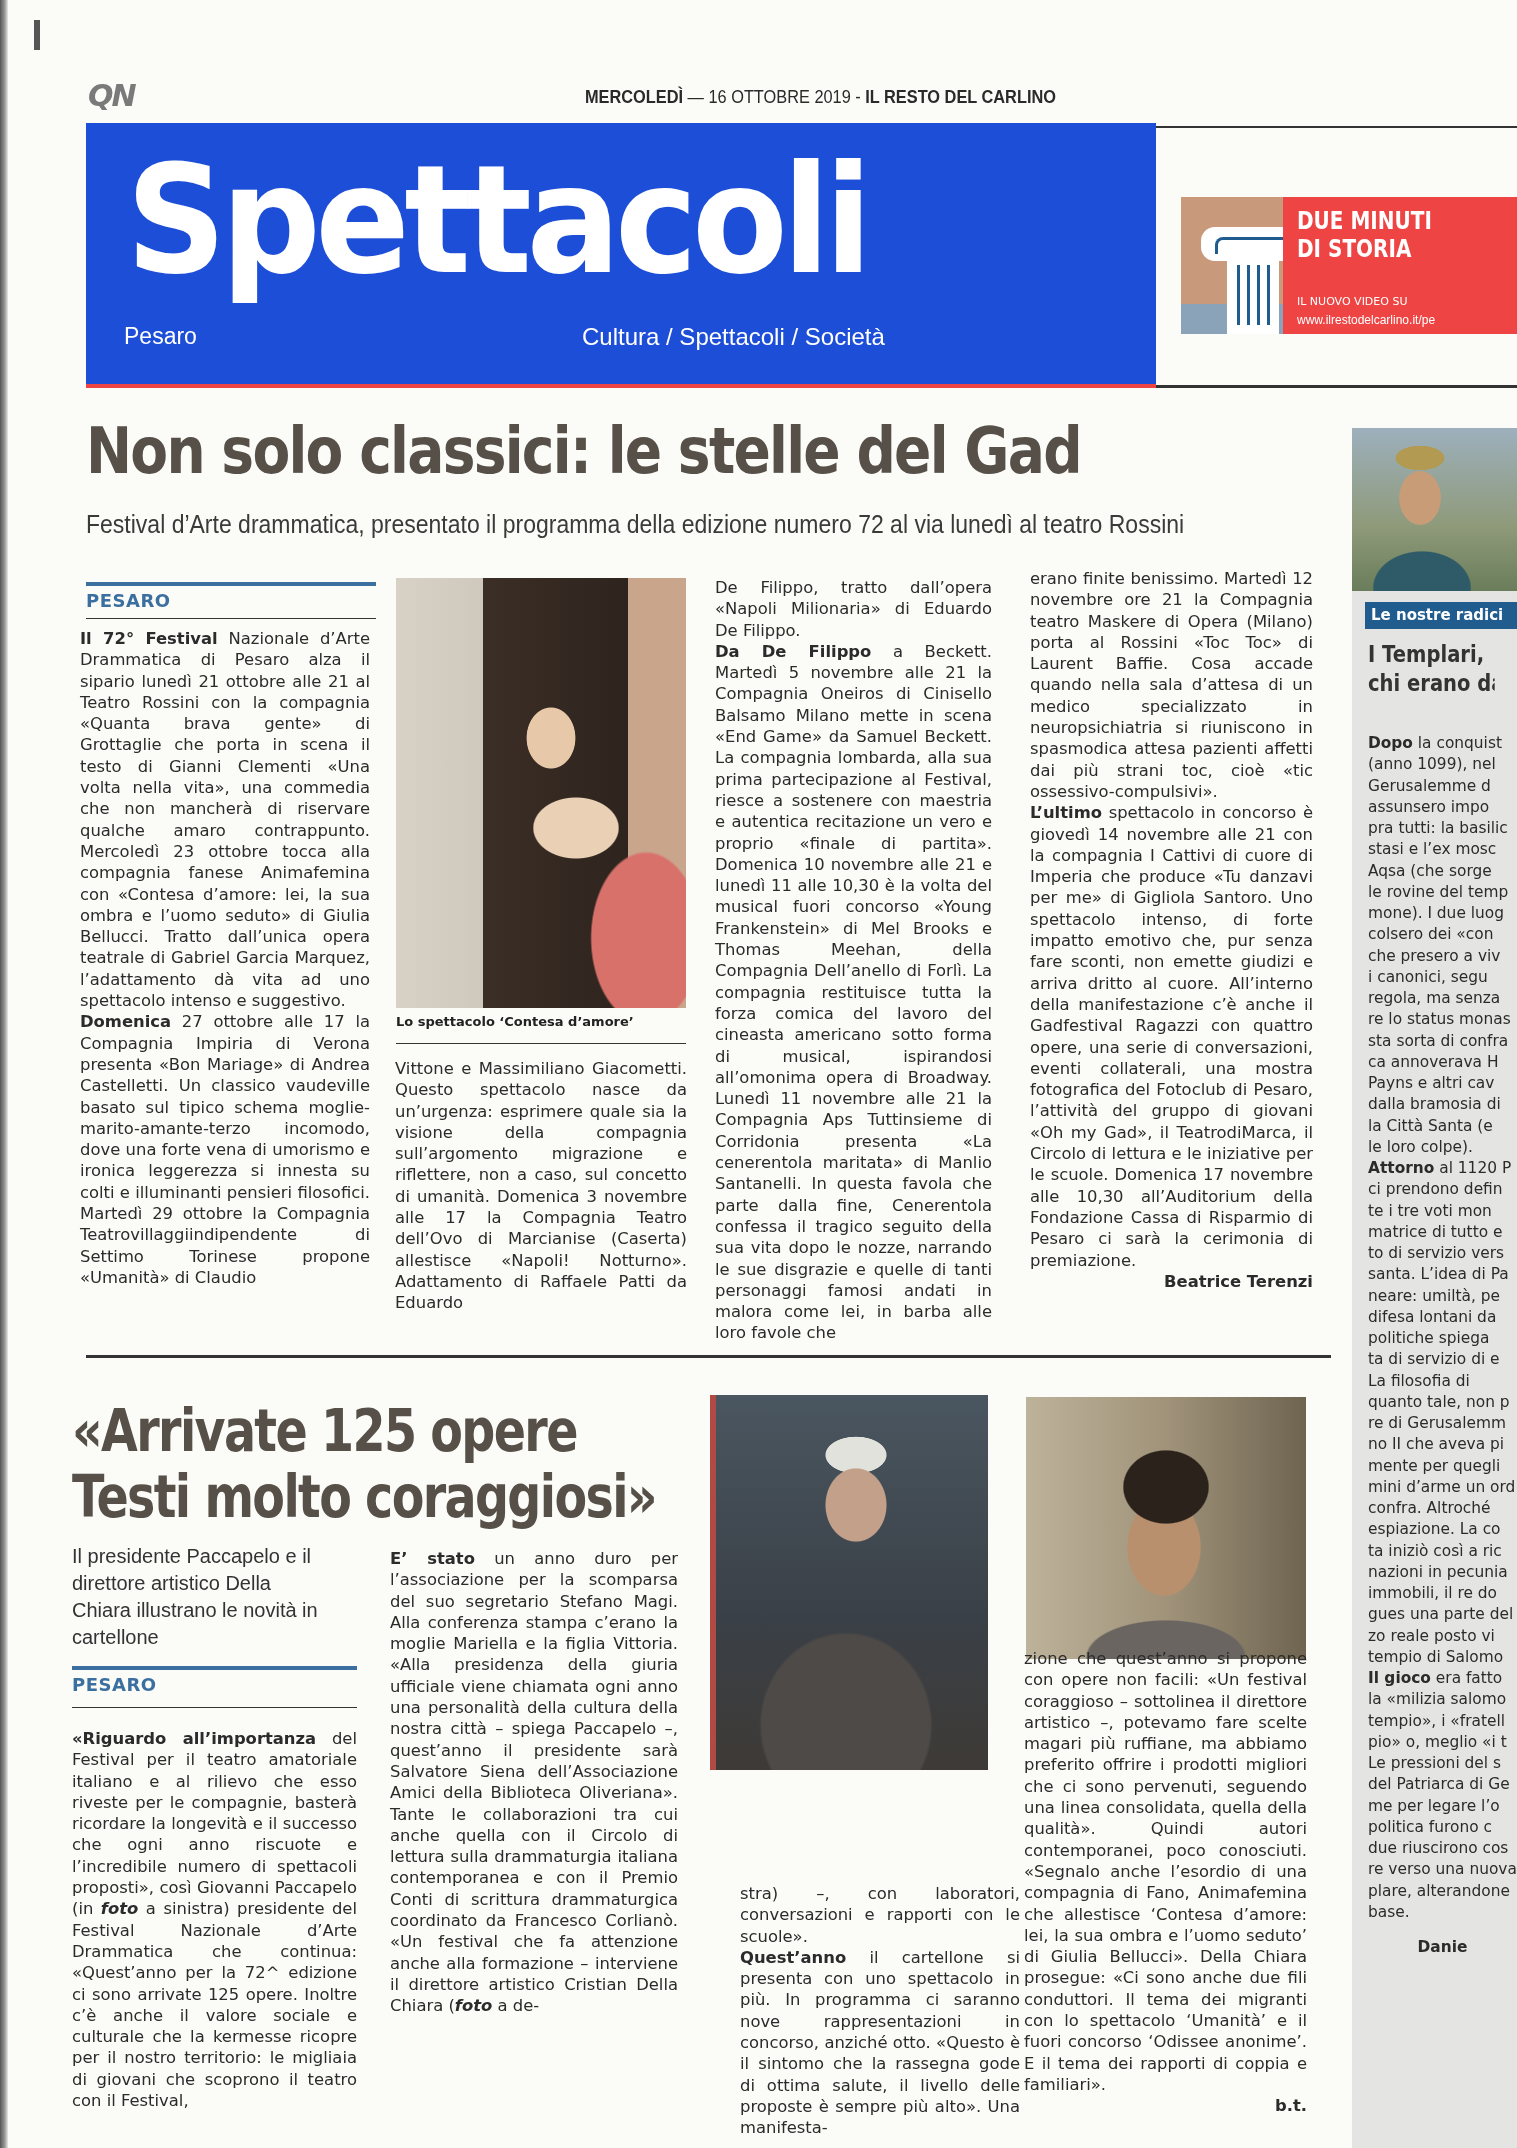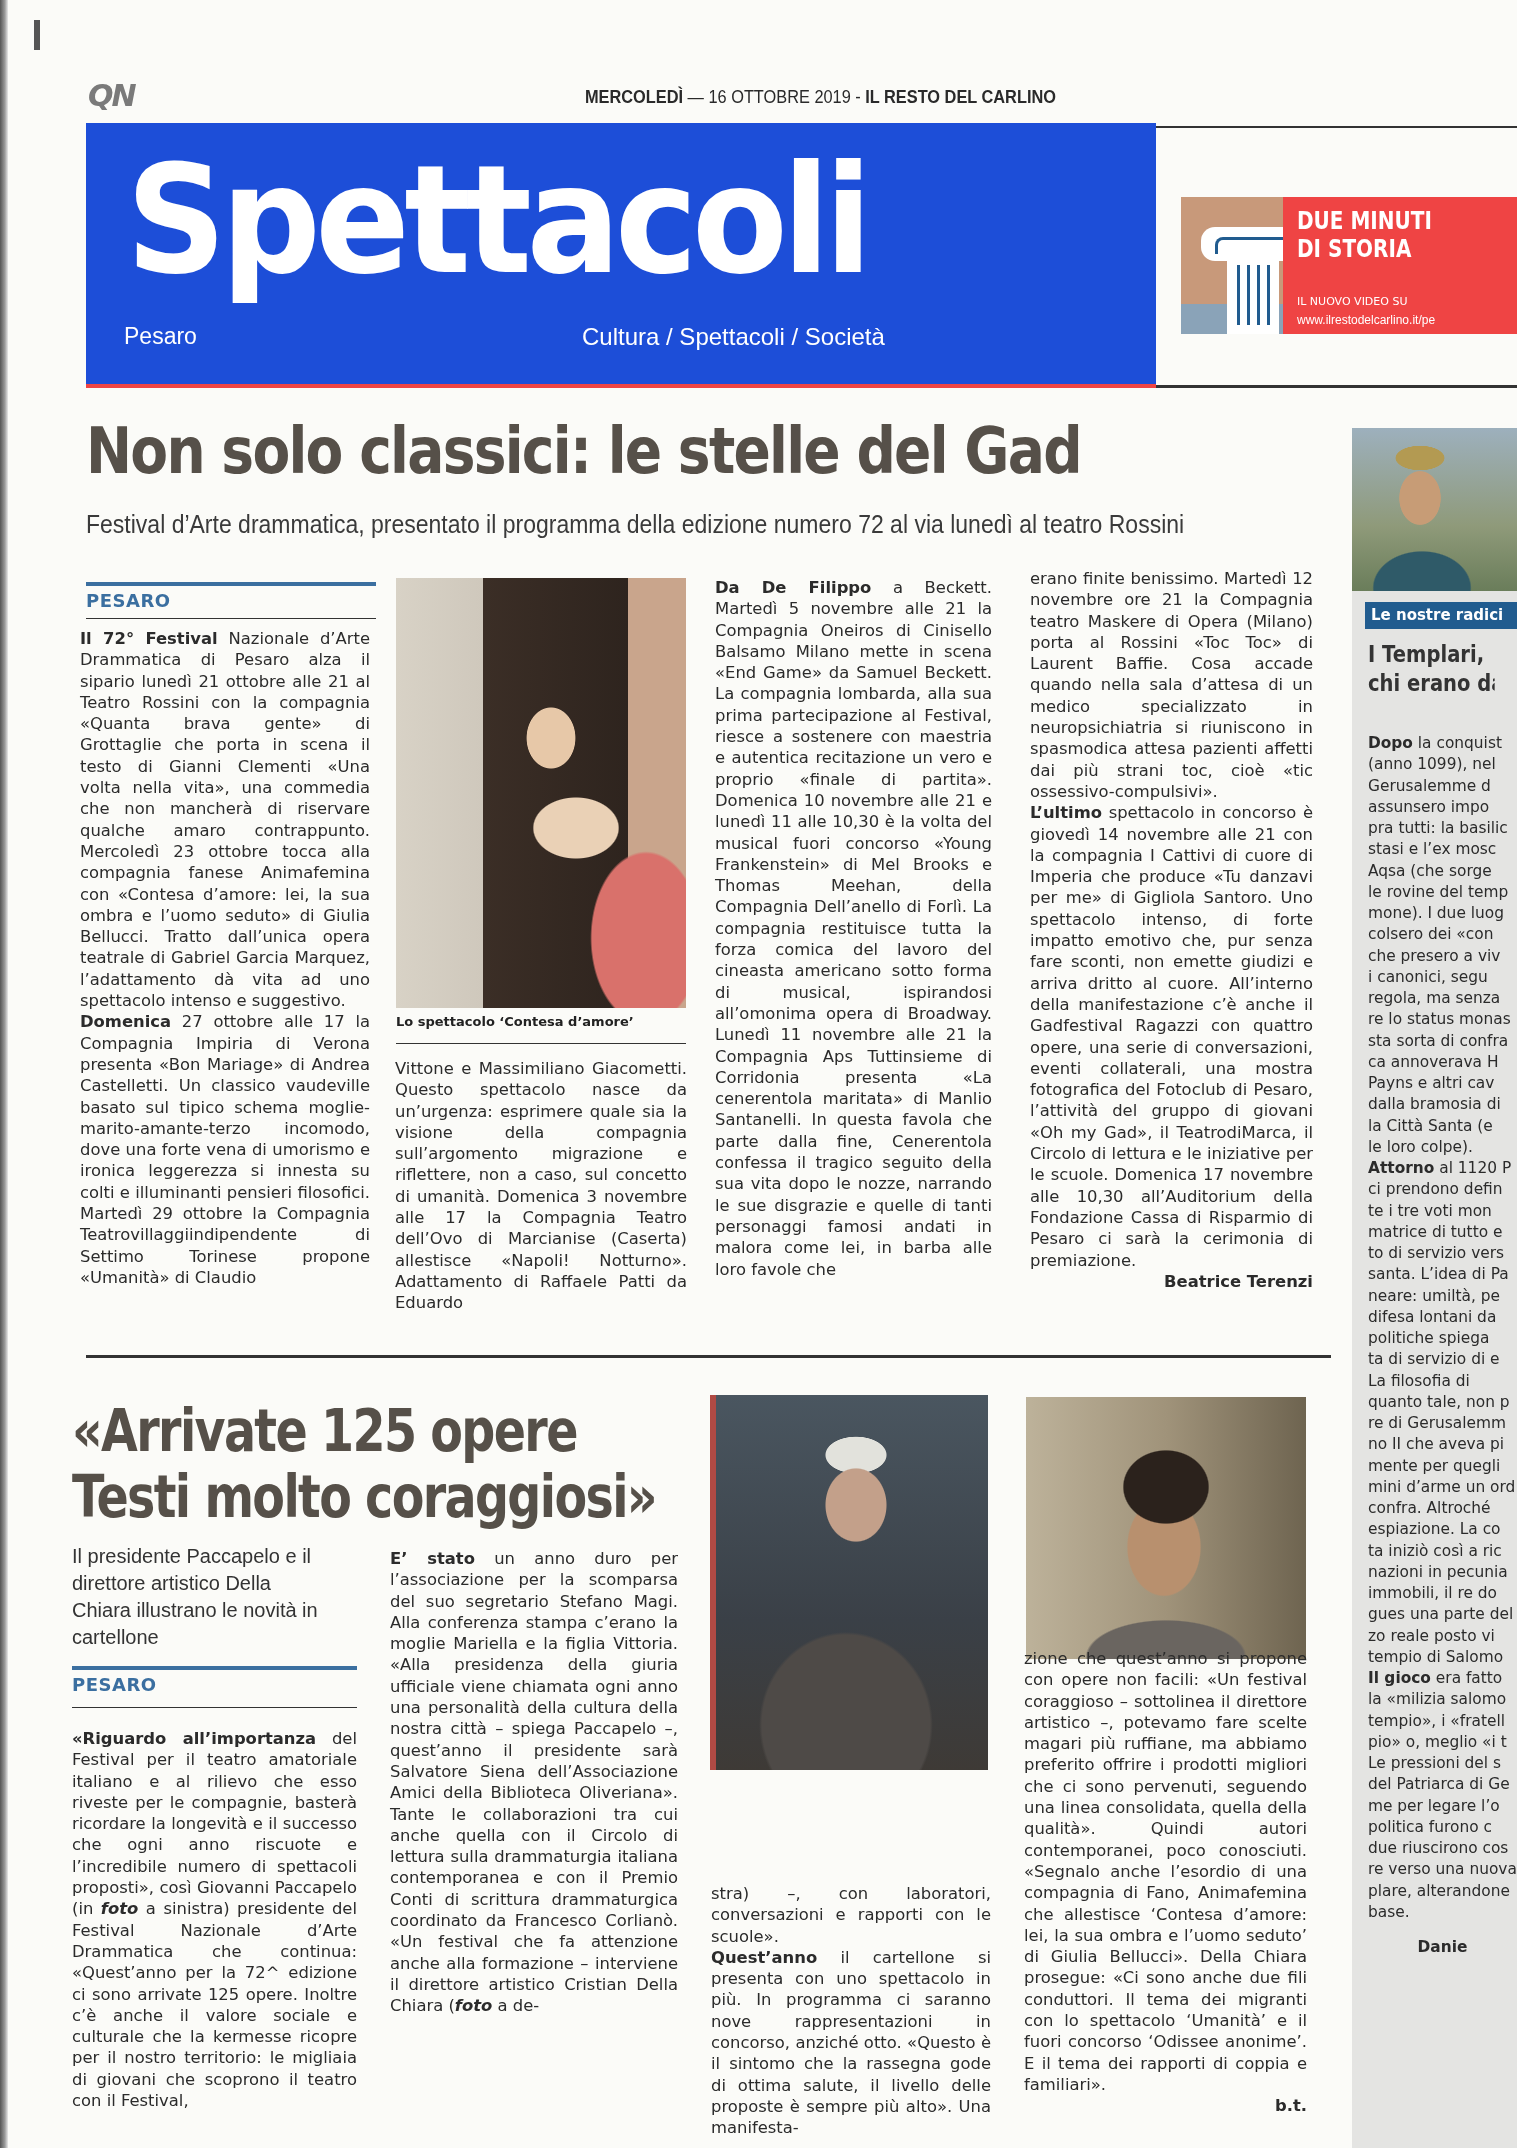--- a/index.html
+++ b/index.html
@@ -229,20 +229,21 @@
 
 <div class="photo photo-theatre"></div>
 <div class="caption-theatre">Lo spettacolo ‘Contesa d’amore’</div>
 <div class="caption-rule"></div>
 
 <div class="col" style="left:395px;top:1058px;width:292px;">
   <p>Vittone e Massimiliano Giacometti. Questo spettacolo nasce da un’urgenza: esprimere quale sia la visione della compagnia sull’argomento migrazione e riflettere, non a caso, sul concetto di umanità. Domenica 3 novembre alle 17 la Compagnia Teatro dell’Ovo di Marcianise (Caserta) allestisce «Napoli! Notturno». Adattamento di Raffaele Patti da Eduardo</p>
 </div>
 
 <div class="col" style="left:715px;top:577px;width:277px;">
+  <p>De Filippo, tratto dall’opera «Napoli Milionaria» di Eduardo De Filippo.</p>
   <p><b>Da De Filippo</b><span> a Beckett. Martedì 5 novembre alle 21 la Compagnia Oneiros di Cinisello Balsamo Milano mette in scena «End Game» da Samuel Beckett. La compagnia lombarda, alla sua prima partecipazione al Festival, riesce a sostenere con maestria e autentica recitazione un vero e proprio «finale di partita». Domenica 10 novembre alle 21 e lunedì 11 alle 10,30 è la volta del musical fuori concorso «Young Frankenstein» di Mel Brooks e Thomas Meehan, della Compagnia Dell’anello di Forlì. La compagnia restituisce tutta la forza comica del lavoro del cineasta americano sotto forma di musical, ispirandosi all’omonima opera di Broadway. Lunedì 11 novembre alle 21 la Compagnia Aps Tuttinsieme di Corridonia presenta «La cenerentola maritata» di Manlio Santanelli. In questa favola che parte dalla fine, Cenerentola confessa il tragico seguito della sua vita dopo le nozze, narrando le sue disgrazie e quelle di tanti personaggi famosi andati in malora come lei, in barba alle loro favole che</span></p>
 </div>
 
 <div class="col" style="left:1030px;top:568px;width:283px;">
   <p>erano finite benissimo. Martedì 12 novembre ore 21 la Compagnia teatro Maskere di Opera (Milano) porta al Rossini «Toc Toc» di Laurent Baffie. Cosa accade quando nella sala d’attesa di un medico specializzato in neuropsichiatria si riuniscono in spasmodica attesa pazienti affetti dai più strani toc, cioè «tic ossessivo-compulsivi».</p>
   <p><b>L’ultimo</b><span> spettacolo in concorso è giovedì 14 novembre alle 21 con la compagnia I Cattivi di cuore di Imperia che produce «Tu danzavi per me» di Gigliola Santoro. Uno spettacolo intenso, di forte impatto emotivo che, pur senza fare sconti, non emette giudizi e arriva dritto al cuore. All’interno della manifestazione c’è anche il Gadfestival Ragazzi con quattro opere, una serie di conversazioni, eventi collaterali, una mostra fotografica del Fotoclub di Pesaro, l’attività del gruppo di giovani «Oh my Gad», il TeatrodiMarca, il Circolo di lettura e le iniziative per le scuole. Domenica 17 novembre alle 10,30 all’Auditorium della Fondazione Cassa di Risparmio di Pesaro ci sarà la cerimonia di premiazione.</span></p>
   <p class="sig">Beatrice Terenzi</p>
 </div>
 
 <div class="divider"></div>
@@ -261,21 +262,21 @@
   <p><b>«Riguardo all’importanza</b><span> del Festival per il teatro amatoriale italiano e al rilievo che esso riveste per le compagnie, basterà ricordare la longevità e il successo che ogni anno riscuote e l’incredibile numero di spettacoli proposti», così Giovanni Paccapelo (in </span><i>foto</i><span> a sinistra) presidente del Festival Nazionale d’Arte Drammatica che continua: «Quest’anno per la 72^ edizione ci sono arrivate 125 opere. Inoltre c’è anche il valore sociale e culturale che la kermesse ricopre per il nostro territorio: le migliaia di giovani che scoprono il teatro con il Festival,</span></p>
 </div>
 
 <div class="col" style="left:390px;top:1548px;width:288px;">
   <p><b>E’ stato</b><span> un anno duro per l’associazione per la scomparsa del suo segretario Stefano Magi. Alla conferenza stampa c’erano la moglie Mariella e la figlia Vittoria. «Alla presidenza della giuria ufficiale viene chiamata ogni anno una personalità della cultura della nostra città – spiega Paccapelo –, quest’anno il presidente sarà Salvatore Siena dell’Associazione Amici della Biblioteca Oliveriana». Tante le collaborazioni tra cui anche quella con il Circolo di lettura sulla drammaturgia italiana contemporanea e con il Premio Conti di scrittura drammaturgica coordinato da Francesco Corlianò. «Un festival che fa attenzione anche alla formazione – interviene il direttore artistico Cristian Della Chiara (</span><i>foto</i><span> a de-</span></p>
 </div>
 
 <div class="photo photo-pres"></div>
 <div class="photo photo-dir"></div>
 
-<div class="col" style="left:711px;top:1883px;width:280px;">
+<div class="col" style="left:740px;top:1883px;width:280px;">
   <p>stra) –, con laboratori, conversazioni e rapporti con le scuole».</p>
   <p><b>Quest’anno</b><span> il cartellone si presenta con uno spettacolo in più. In programma ci saranno nove rappresentazioni in concorso, anziché otto. «Questo è il sintomo che la rassegna gode di ottima salute, il livello delle proposte è sempre più alto». Una manifesta-</span></p>
 </div>
 
 <div class="col" style="left:1024px;top:1648px;width:283px;">
   <p>zione che quest’anno si propone con opere non facili: «Un festival coraggioso – sottolinea il direttore artistico –, potevamo fare scelte magari più ruffiane, ma abbiamo preferito offrire i prodotti migliori che ci sono pervenuti, seguendo una linea consolidata, quella della qualità». Quindi autori contemporanei, poco conosciuti. «Segnalo anche l’esordio di una compagnia di Fano, Animafemina che allestisce ‘Contesa d’amore: lei, la sua ombra e l’uomo seduto’ di Giulia Bellucci». Della Chiara prosegue: «Ci sono anche due fili conduttori. Il tema dei migranti con lo spettacolo ‘Umanità’ e il fuori concorso ‘Odissee anonime’. E il tema dei rapporti di coppia e familiari».</p>
   <p class="sig">b.t.</p>
 </div>
 
 <div class="side-photo"></div>

